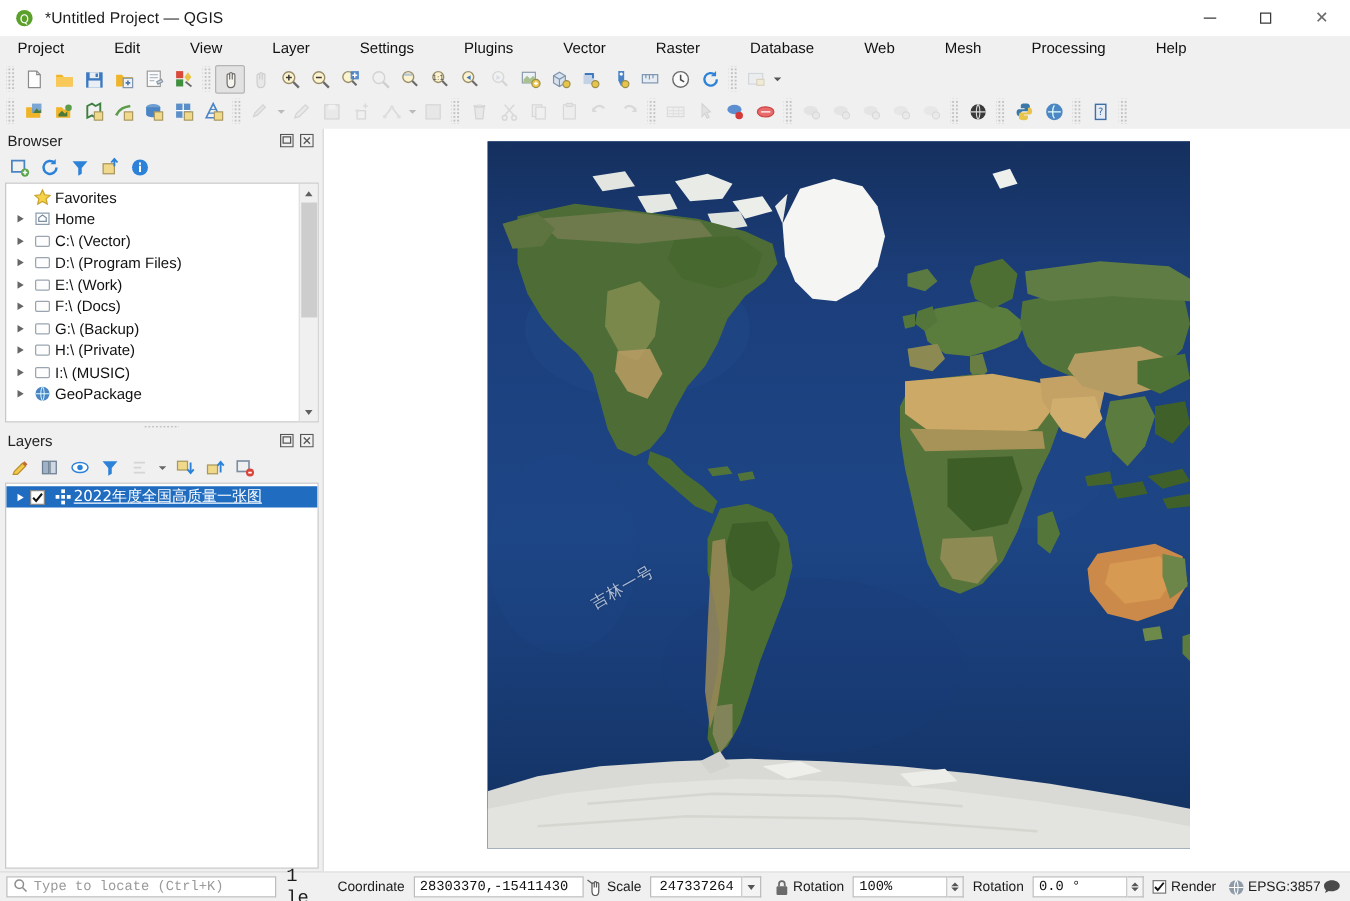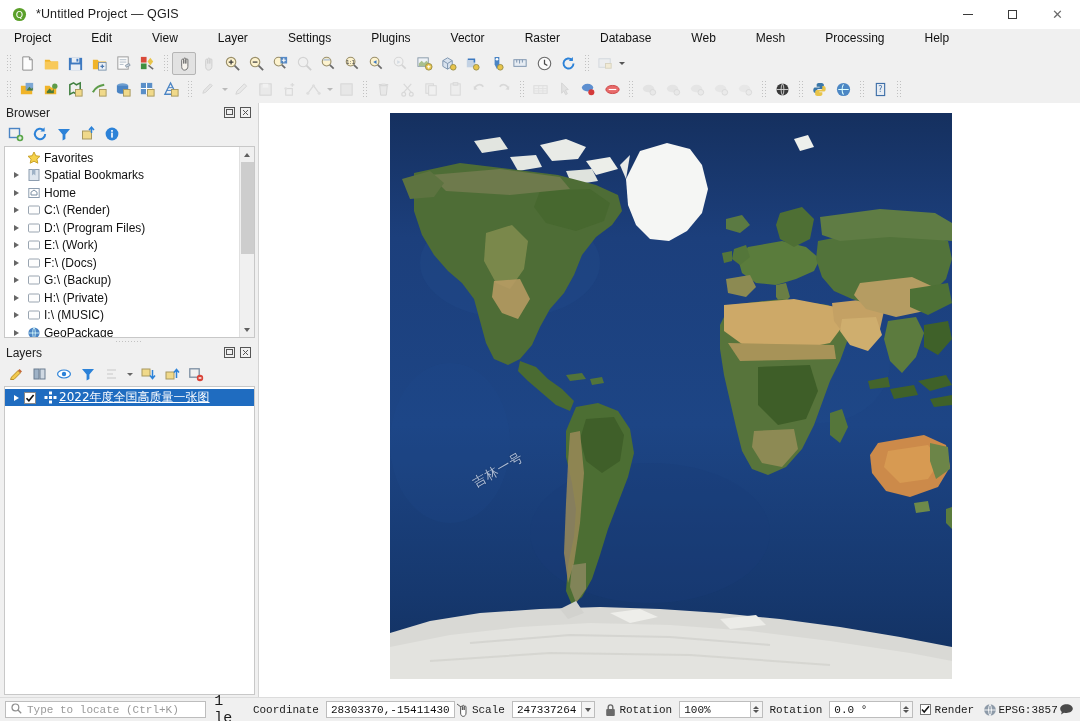--- a/index.html
+++ b/index.html
@@ -141,21 +141,21 @@
   
   .statusbar {
     height: 24px; flex: 0 0 24px; background: #f0f0f0; display: flex; align-items: center;
     padding: 0 5px; gap: 0; border-top: 1px solid #dcdcdc; font-size: 11px;
   }
   .sb-locate {
     width: 222px; height: 17px; background: #fff; border: 1px solid #bdbdbd;
     display: flex; align-items: center; padding-left: 5px; gap: 5px; margin-right: 8px;
   }
   .sb-locate .ph { color: #9a9a9a; font-size: 11px; font-family: "Liberation Mono", monospace; }
-  .sb-label { color: #1b1b1b; font-family: Liberation Mono, monospace; font-size: 11px; white-space: nowrap; }
+  .sb-label { color: #1b1b1b; font-family: Liberation Sans, sans-serif; font-size: 11px; white-space: nowrap; }
   .sb-msg { color:#1b1b1b; font-family:"Liberation Mono", monospace; font-size:15px; margin-right:6px; }
   .sb-field {
     height: 17px; background: #fff; border: 1px solid #bdbdbd; display: flex; align-items: center;
     padding: 0 4px; font-family: "Liberation Mono", monospace; font-size: 11px; color:#111;
   }
   .sb-gap { width: 7px; flex: 0 0 7px; }
   .sb-spin { width: 13px; height: 17px; border: 1px solid #bdbdbd; border-left: none; background: #f4f4f4;
              display: flex; flex-direction: column; align-items: center; justify-content: center; }
   .sb-spin i { width:0;height:0;border-left:3px solid transparent;border-right:3px solid transparent; }
   .sb-spin i.u { border-bottom: 3.4px solid #555; margin-bottom:1.5px; }
@@ -683,32 +683,20 @@
             <div class="tree-row">
               <span class="tw-arrow blank"></span>
               <span class="tw-icon">
                 <svg width="14" height="14" viewBox="0 0 14 14">
                     <path d="M7 1l1.8 3.8 4.2.5-3.1 2.8.9 4.1L7 10.2 3.2 12.2l.9-4.1L1 5.3l4.2-.5z" fill="#f6d24a" stroke="#c9a32a"></path>
                   </svg>
               </span>
               <span class="tw-label">Favorites</span>
             </div>
 
-            <div class="tree-row">
-              <span class="tw-arrow">
-                  <i></i>
-                </span>
-              <span class="tw-icon">
-                <svg width="14" height="14" viewBox="0 0 14 14">
-                    <rect x="2" y="1.5" width="10" height="11" fill="#dfe6ee" stroke="#8d9daf"></rect>
-                    <path d="M5 1.5v6l1.7-1.4L8.4 7.5v-6z" fill="#9fb2c6"></path>
-                  </svg>
-              </span>
-              <span class="tw-label">Spatial Bookmarks</span>
-            </div>
 
             <div class="tree-row">
               <span class="tw-arrow">
                   <i></i>
                 </span>
               <span class="tw-icon">
                 <svg width="14" height="14" viewBox="0 0 14 14">
                     <rect x="1.8" y="2.5" width="10.4" height="9" fill="#fff" stroke="#8d9daf"></rect>
                     <path d="M4 9V6.2l3-2.2 3 2.2V9z" fill="none" stroke="#7b8ea2"></path>
                   </svg>
@@ -718,21 +706,21 @@
 
             <div class="tree-row">
               <span class="tw-arrow">
                   <i></i>
                 </span>
               <span class="tw-icon">
                 <svg width="14" height="14" viewBox="0 0 14 14">
                     <rect x="1.5" y="3" width="11" height="8" rx="1" fill="#fdfdfd" stroke="#9aa5b1"></rect>
                   </svg>
               </span>
-              <span class="tw-label">C:\ (Render)</span>
+              <span class="tw-label">C:\ (Vector)</span>
             </div>
 
             <div class="tree-row">
               <span class="tw-arrow">
                   <i></i>
                 </span>
               <span class="tw-icon">
                 <svg width="14" height="14" viewBox="0 0 14 14">
                     <rect x="1.5" y="3" width="11" height="8" rx="1" fill="#fdfdfd" stroke="#9aa5b1"></rect>
                   </svg>

